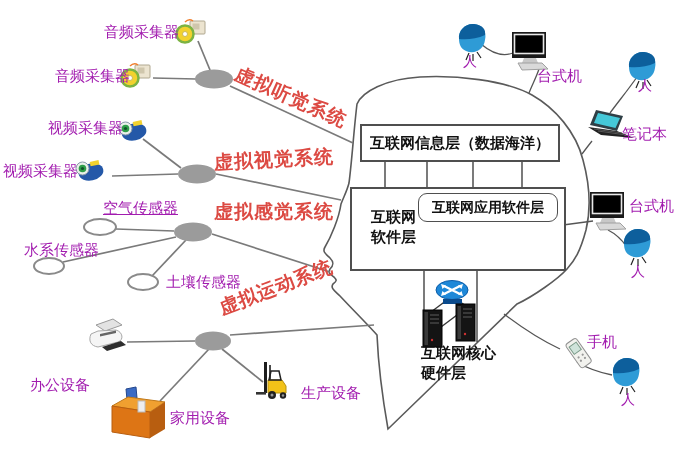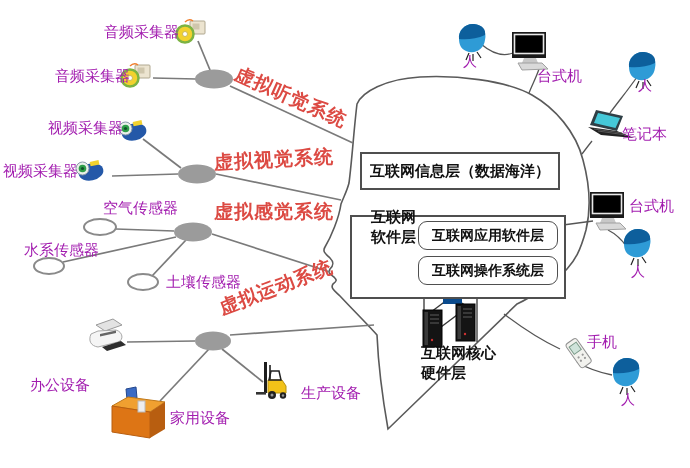--- a/index.html
+++ b/index.html
@@ -5,21 +5,21 @@
   html,body{margin:0;padding:0;background:#fff;}
   #stage{position:relative;width:690px;height:468px;background:#fff;overflow:hidden;
          font-family:"DejaVu Sans","Liberation Sans",sans-serif;}
   #gfx{position:absolute;left:0;top:0;}
   .lbl{position:absolute;font-size:15px;color:#a21caf;white-space:nowrap;line-height:17px;}
   .lbl-sm{font-size:14px;}
   .sys{position:absolute;font-size:19px;font-weight:bold;color:#dc4a43;white-space:nowrap;
        transform-origin:left center;letter-spacing:1px;}
   .box{position:absolute;border:2px solid #4f4f4f;background:#fff;display:flex;
        align-items:center;justify-content:center;font-weight:bold;color:#111;
-       font-size:15px;white-space:nowrap;margin-top:28px;}
+       font-size:15px;white-space:nowrap;}
   .box.inner{font-size:14px;border-width:1.5px;border-radius:9px;}
   .twoline{position:absolute;font-weight:bold;color:#111;font-size:15px;line-height:20px;
            text-align:right;white-space:nowrap;}
   .hw-label{text-align:left;}
   .logo{position:absolute;left:588px;top:422px;width:102px;height:44px;}
   .logo-text{position:absolute;left:26px;top:4px;font-family:"DejaVu Serif","Liberation Serif",serif;
              font-style:italic;font-weight:bold;font-size:24px;line-height:26px;}
   .logo-wor{color:#5f5f5f;}
   .logo-ks{color:#e87722;}
   .logo-bar{position:absolute;left:34px;top:32px;width:62px;height:5px;
@@ -197,35 +197,34 @@
 
   <div class="sys" style="left:236px;top:60px;transform:rotate(24deg);">虚拟听觉系统</div>
   <div class="sys" style="left:214px;top:150px;transform:rotate(-3deg);">虚拟视觉系统</div>
   <div class="sys" style="left:214px;top:199px;">虚拟感觉系统</div>
   <div class="sys" style="left:220px;top:296px;transform:rotate(-21deg);">虚拟运动系统</div>
 
   <div class="lbl" style="left:104px;top:24px;">音频采集器</div>
   <div class="lbl" style="left:55px;top:68px;">音频采集器</div>
   <div class="lbl" style="left:48px;top:120px;">视频采集器</div>
   <div class="lbl" style="left:3px;top:163px;">视频采集器</div>
-  <div class="lbl" style="left:103px;top:200px;">空气传感器</div>
+  <div class="lbl" style="left:103px;top:200px;text-decoration:underline;">空气传感器</div>
   <div class="lbl" style="left:24px;top:242px;">水系传感器</div>
   <div class="lbl" style="left:166px;top:274px;text-align:center;">土壤传感器</div>
   <div class="lbl" style="left:30px;top:338px;margin-top:39px;">办公设备</div>
   <div class="lbl" style="left:170px;top:410px;">家用设备</div>
   <div class="lbl" style="left:301px;top:385px;">生产设备</div>
 
   <div class="box" style="left:360px;top:124px;width:196px;height:34px;">互联网信息层（数据海洋）</div>
   <div class="box" style="left:350px;top:187px;width:212px;height:80px;"></div>
   <div class="twoline" style="left:354px;top:207px;width:62px;">
     <span>互联网</span><br>
     <span>软件层</span>
   </div>
   <div class="box inner" style="left:418px;top:193px;width:138px;height:27px;">互联网应用软件层</div>
-  <div class="box inner" style="left:418px;top:228px;width:138px;height:27px;">互联网操作系统层</div>
   <div class="twoline hw-label" style="left:421px;top:343px;">
     <span>互联网核心</span><br>
     <span>硬件层</span>
   </div>
 
   <div class="lbl" style="left:537px;top:68px;">台式机</div>
   <div class="lbl" style="left:622px;top:126px;">笔记本</div>
   <div class="lbl" style="left:629px;top:198px;">台式机</div>
   <div class="lbl" style="left:587px;top:334px;">手机</div>
   <div class="lbl lbl-sm" style="left:463px;top:53px;">人</div>

